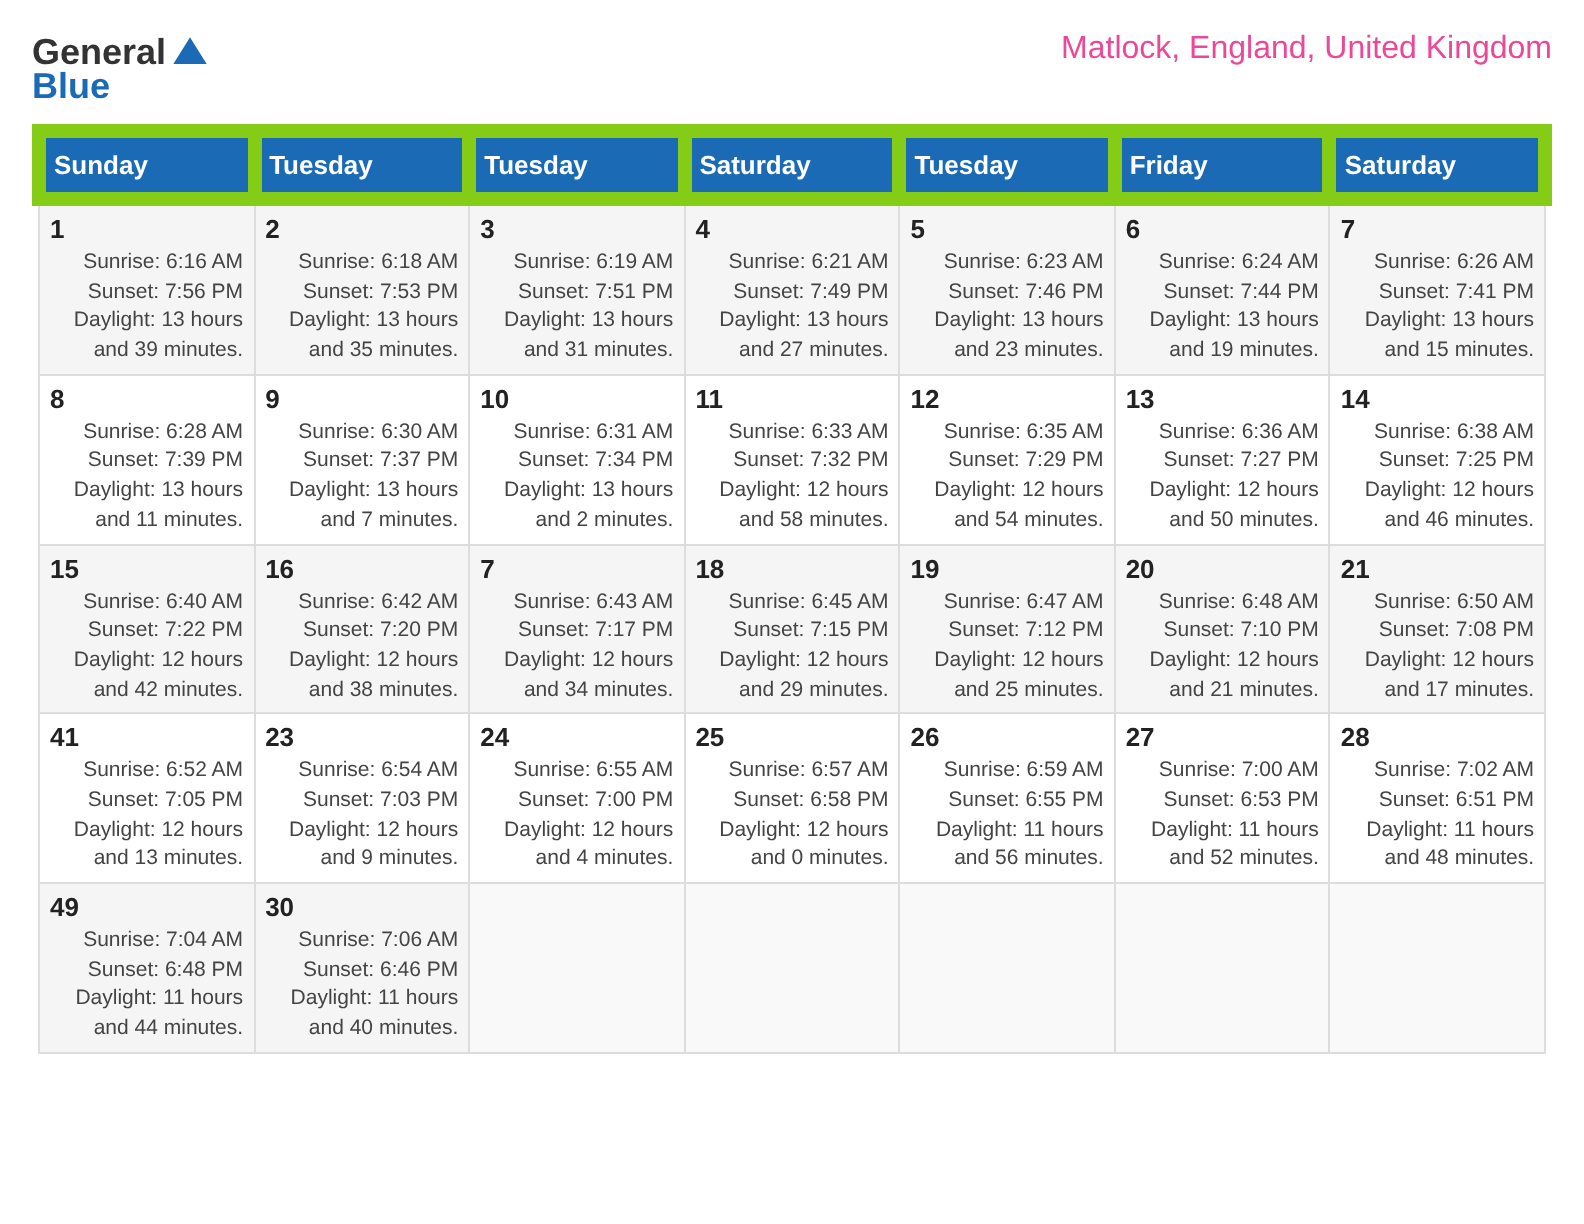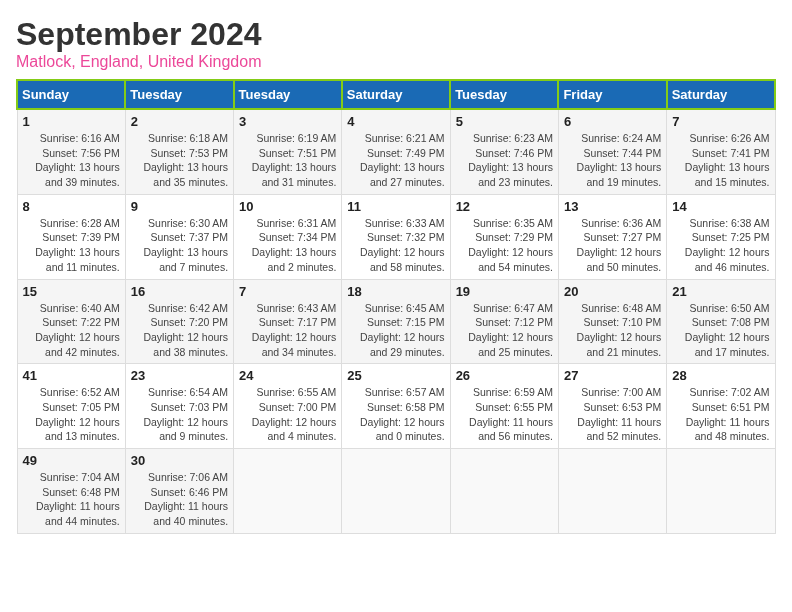--- a/index.html
+++ b/index.html
@@ -47,21 +47,21 @@
       border-collapse: collapse;
       font-size: 11px;
     }
     .calendar th {
       background: #1a6ab5;
       color: #fff;
       padding: 6px 4px;
       text-align: left;
       font-size: 13px;
       font-weight: bold;
-      border: 2px solid #84cc16;
+      border: 7px solid #84cc16;
     }
     .calendar td {
       vertical-align: top;
       padding: 4px 5px;
       border: 1px solid #ddd;
       width: 107px;
       min-height: 80px;
       background: #fff;
     }
     .calendar tr:nth-child(odd) td {
@@ -84,22 +84,30 @@
       text-align: right;
     }
     .empty-cell {
       background: #f9f9f9 !important;
     }
   </style>
 </head>
 <body>
 
 <div class="header">
+  <div class="logo">
+    <div class="logo-text">
+      <span style="font-size:18px;font-weight:bold;color:#333;">General</span>
+      <svg class="logo-icon" viewBox="0 0 24 24" width="22" height="22">
+        <polygon points="12,2 22,18 2,18" fill="#1a6ab5"></polygon>
+      </svg>
+    </div>
+    <span style="font-size:18px;font-weight:bold;color:#1a6ab5;margin-top:-4px;">Blue</span>
+  </div>
   <div class="title-area">
-    <div class="month-title">September 2024</div>
     <div class="location-title">Matlock, England, United Kingdom</div>
   </div>
 </div>
 
 <table class="calendar">
   <thead>
     <tr id="header-row">
     <th>Sunday</th>
         <th>Tuesday</th>
         <th>Tuesday</th>

